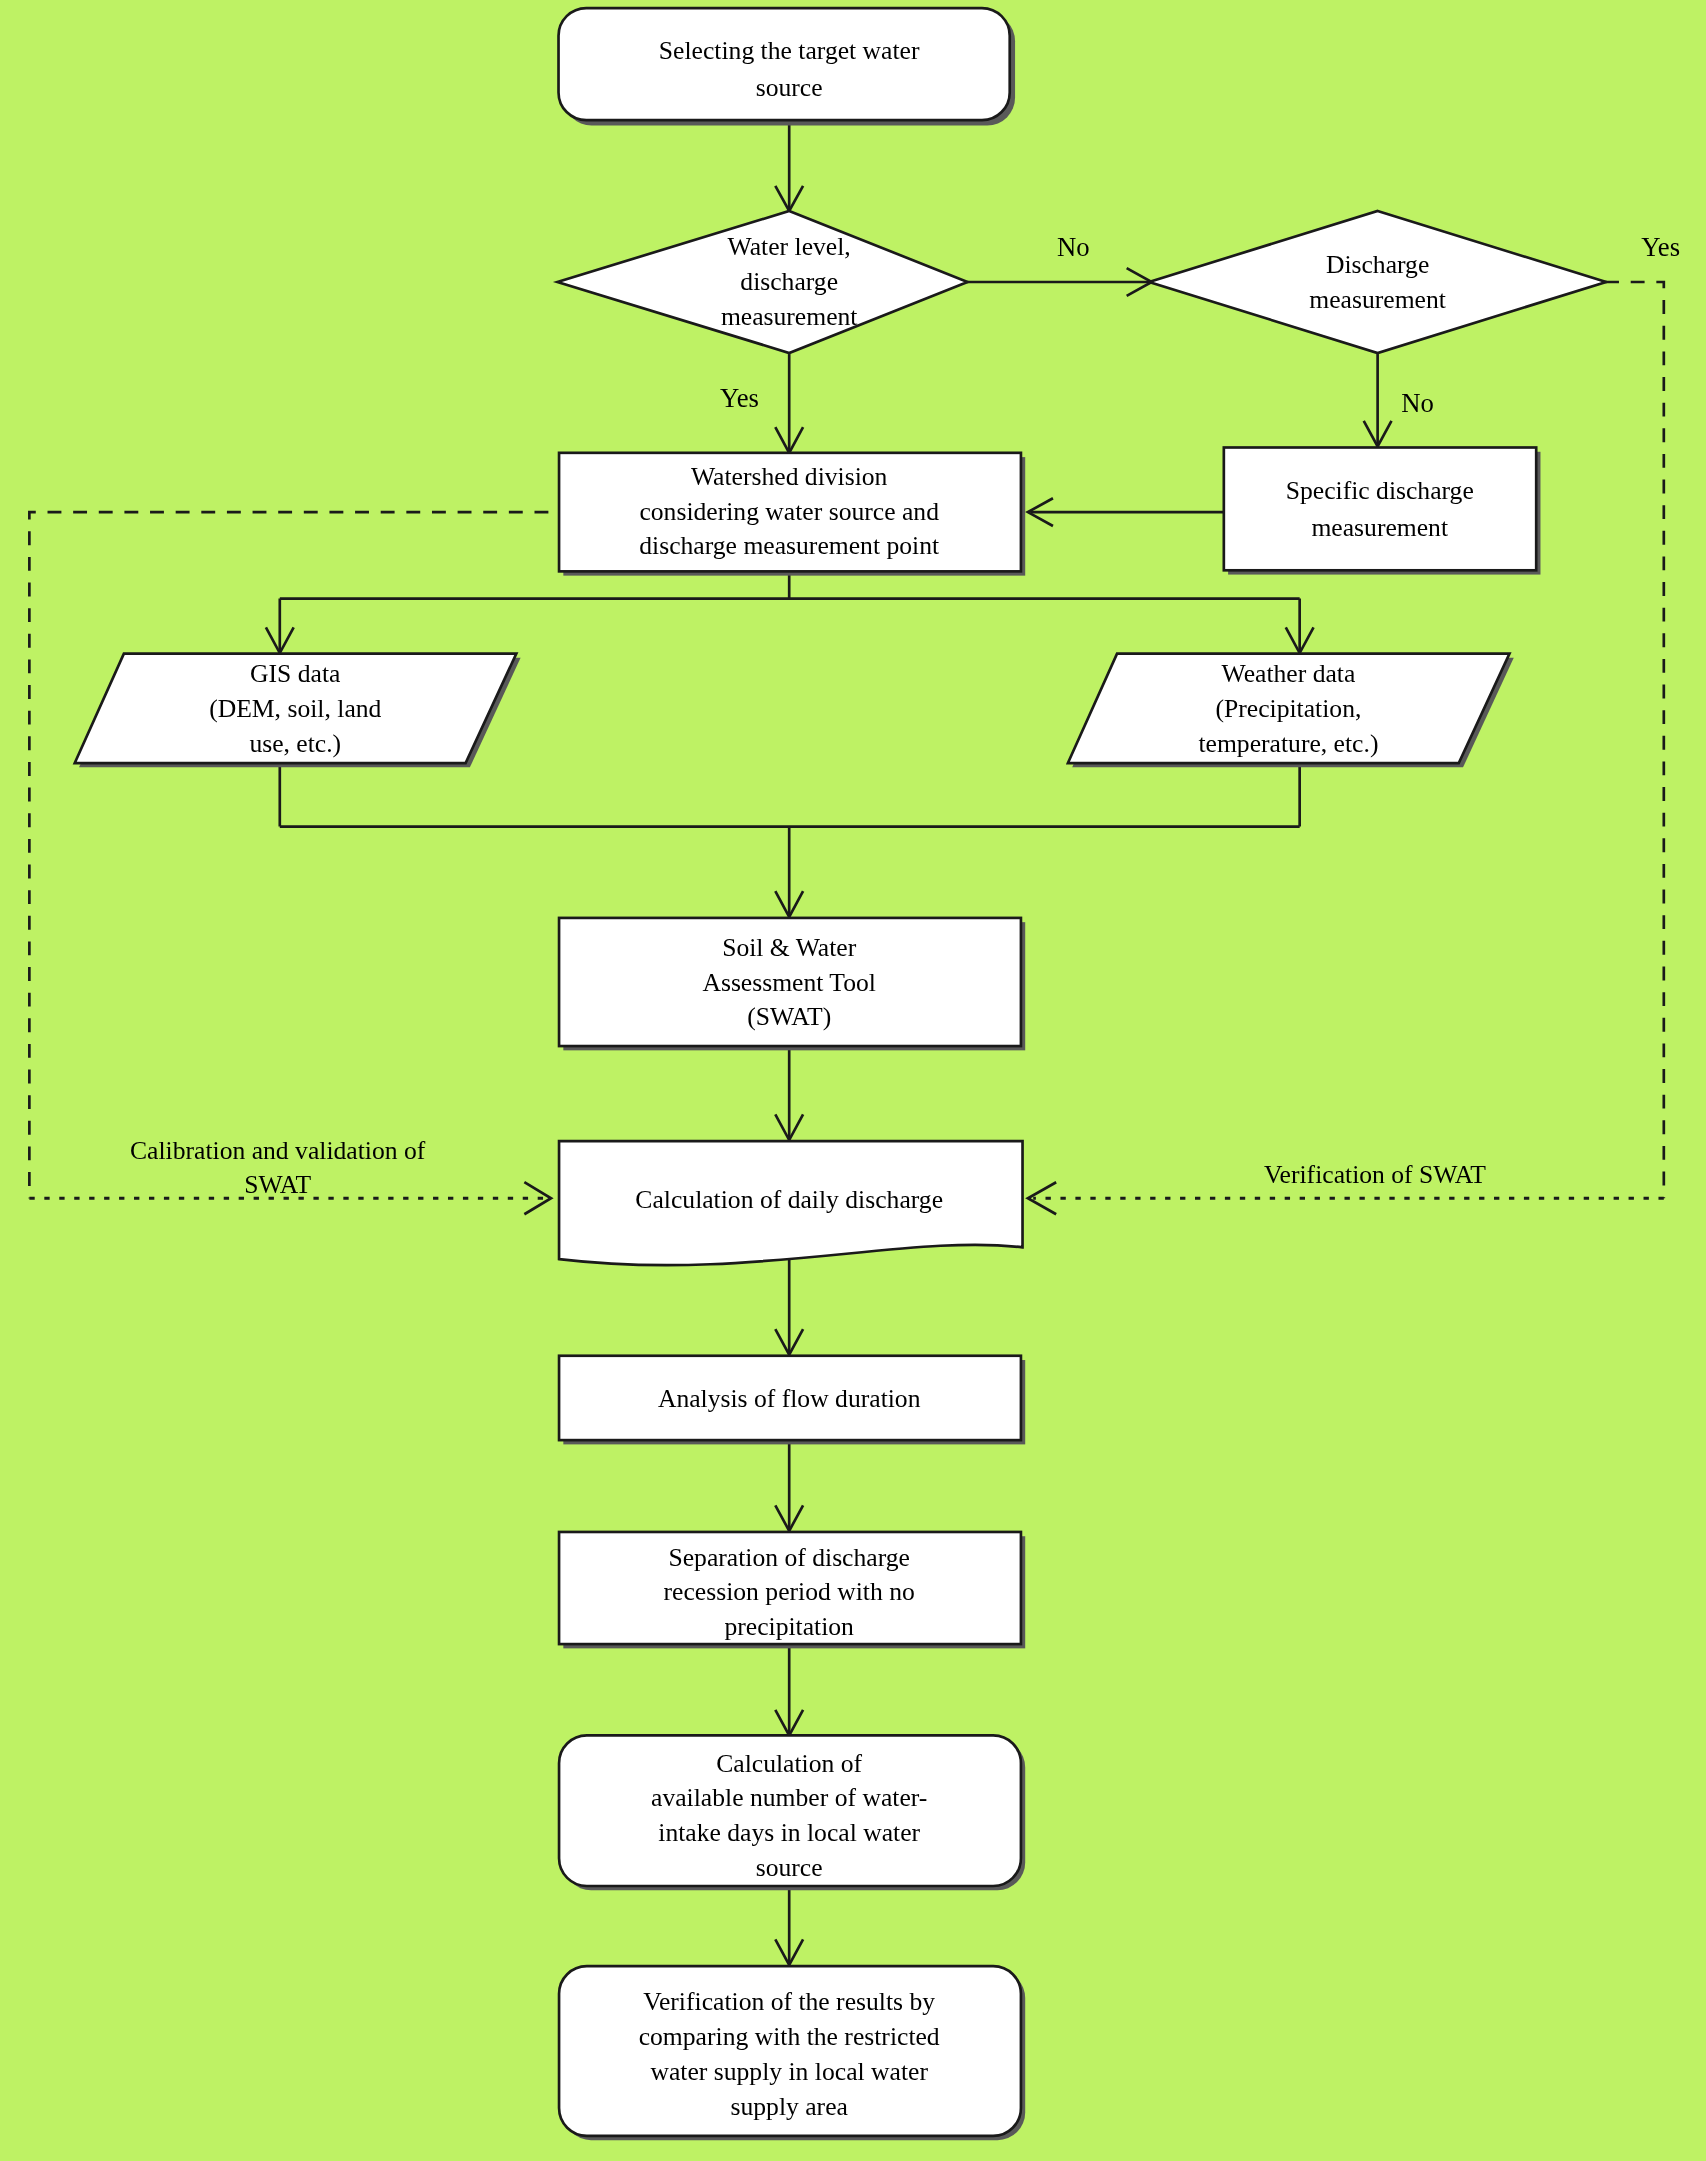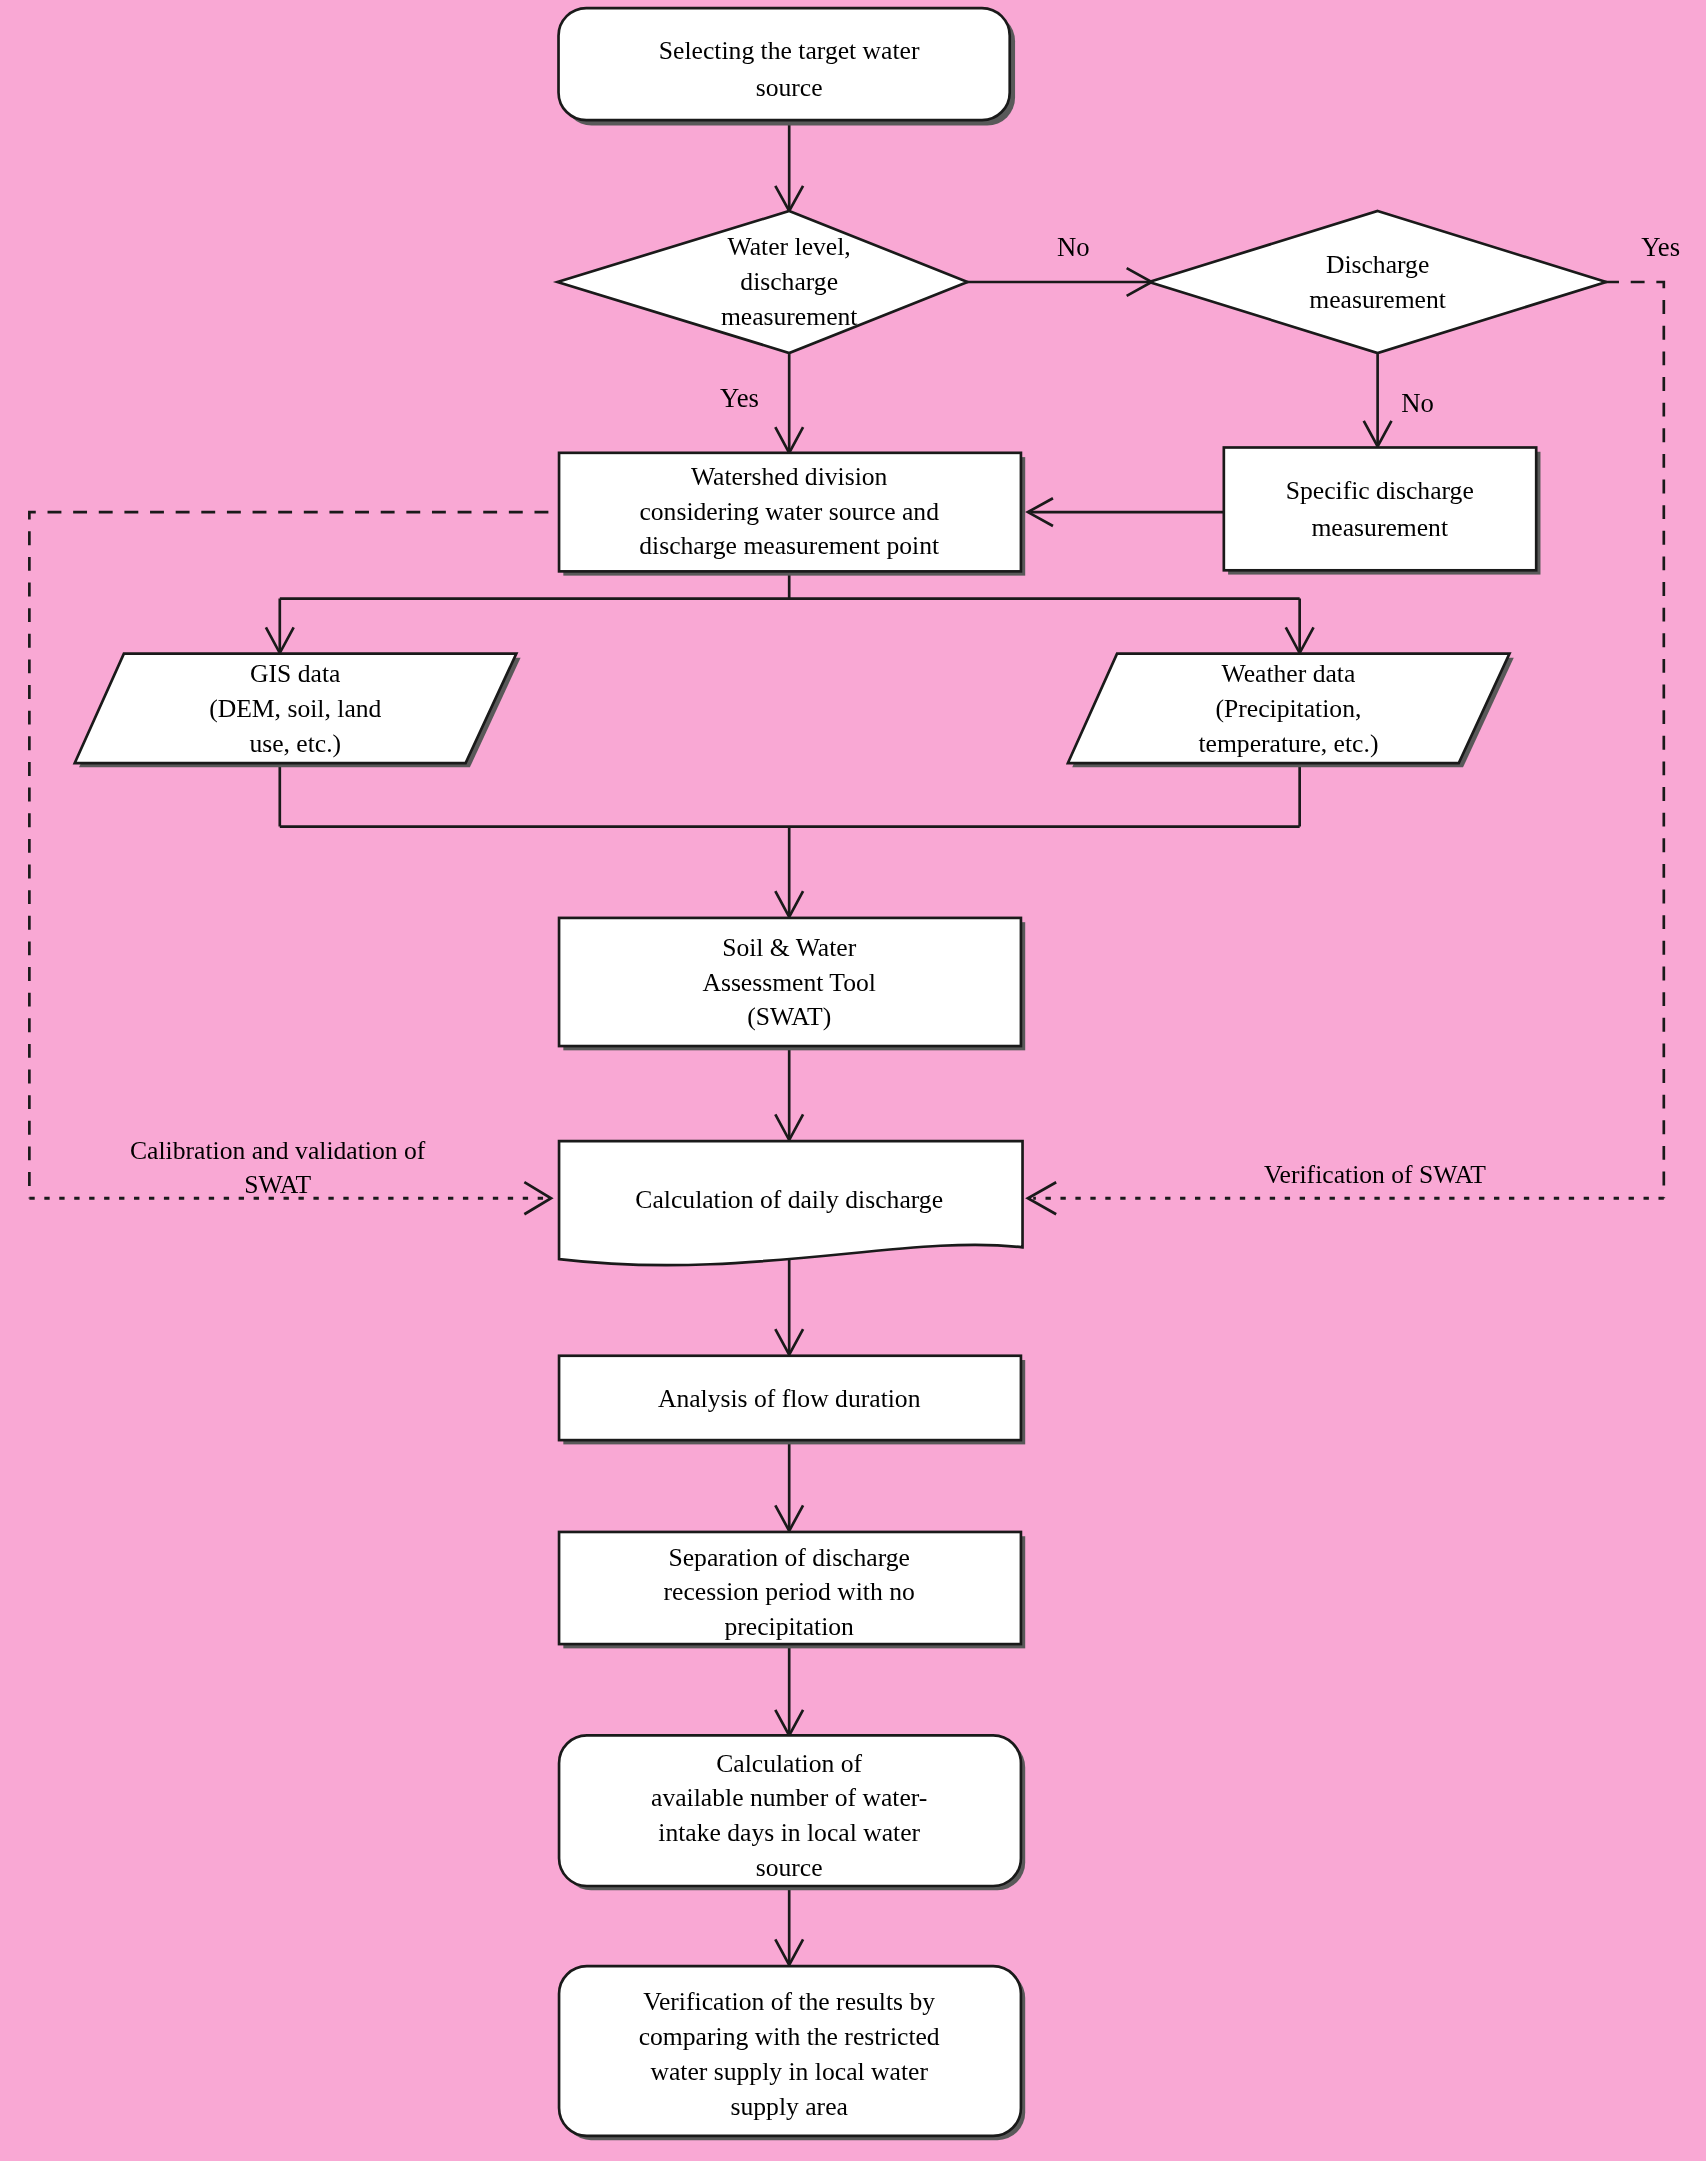--- a/index.html
+++ b/index.html
@@ -1,17 +1,17 @@
 <!DOCTYPE html>
 <html style="font-size:8.5px"><head>
 <meta charset="utf-8">
 <style>
   html,body{margin:0;padding:0;background:#ffffff;}
   body{font-family:"Liberation Serif", serif;}
-  #stage{position:relative;width:1706px;height:2161px;background:#f9a8d4;overflow:hidden;}
+  #stage{position:relative;width:1706px;height:2161px;background:#bef264;overflow:hidden;}
   svg{display:block;width:1706px;height:2161px;}
   .shape{fill:#ffffff;stroke:#1a1a1a;stroke-width:5;}
   .shape-shadow{fill:#595959;stroke:none;}
   .conn{stroke:#1a1a1a;stroke-width:5;fill:none;}
   .conn-dash{stroke:#1a1a1a;stroke-width:5;fill:none;stroke-dasharray:26 22;}
   .conn-dot{stroke:#1a1a1a;stroke-width:6;fill:none;stroke-dasharray:10 18;}
   .nodetext{font-family:"Liberation Serif", serif;font-size:48px;fill:#000;text-anchor:middle;}
   .edgelabel{font-family:"Liberation Serif", serif;font-size:50px;fill:#000;text-anchor:middle;}
   .sidelabel{font-family:"Liberation Serif", serif;font-size:48px;fill:#000;text-anchor:middle;}
 </style>

